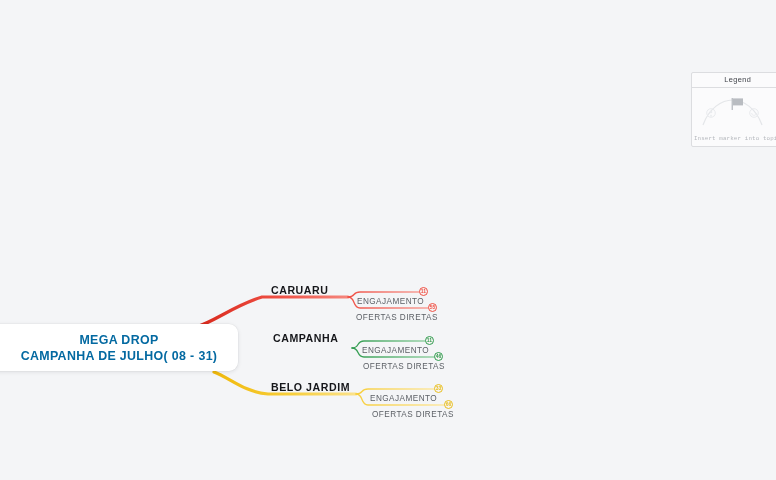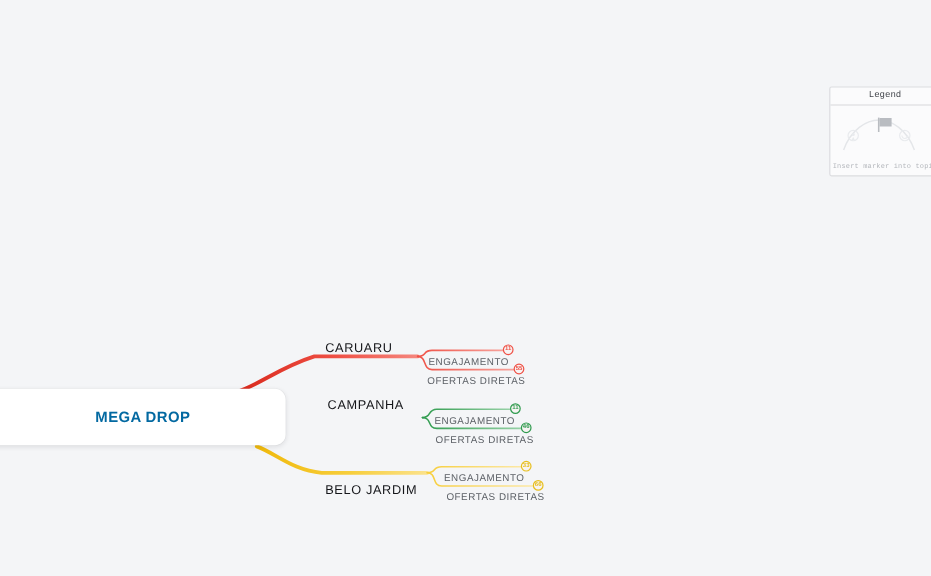--- a/index.html
+++ b/index.html
@@ -49,21 +49,21 @@
     letter-spacing: 0.35px;
     line-height: 16px;
     text-align: left;
     white-space: nowrap;
   }
 
   
   .branch-label {
     position: absolute;
     font-size: 10.6px;
-    font-weight: normal;
+    font-weight: bold;
     color: #15161a;
     letter-spacing: 0.55px;
     white-space: nowrap;
     z-index: 4;
   }
 
   
   .sub-label {
     position: absolute;
     font-size: 8.2px;
@@ -182,39 +182,40 @@
     <path d="M 352 348 C 360 348 356 341 364 341 L 428 341" fill="none" stroke="url(#gradGreenThin)" stroke-width="1.3" stroke-linecap="round"></path>
     <path d="M 352 348 C 360 348 356 357 364 357 L 437 357" fill="none" stroke="url(#gradGreenThin)" stroke-width="1.3" stroke-linecap="round"></path>
 
     <path d="M 214 372 C 230 378 244 392 268 394 L 356 394" fill="none" stroke="url(#gradYellow)" stroke-width="3.2" stroke-linecap="round"></path>
     <path d="M 356 394 C 364 394 360 389 368 389 L 437 389" fill="none" stroke="url(#gradYellowThin)" stroke-width="1.3" stroke-linecap="round"></path>
     <path d="M 356 394 C 364 394 360 405 368 405 L 447 405" fill="none" stroke="url(#gradYellowThin)" stroke-width="1.3" stroke-linecap="round"></path>
   </svg>
 
   <div id="root-topic">
     <div class="rt-line">MEGA DROP</div>
+    <div class="rt-line">CAMPANHA DE JULHO( 08 - 31)</div>
   </div>
 
   <div class="branch-label" style="left:271px; top:284px;">CARUARU</div>
 
   <div class="sub-label" style="left:357px; top:281px;">ENGAJAMENTO</div>
   <div class="marker-badge" style="left:419px; top:287px; color:#ef5045;">11</div>
 
   <div class="sub-label" style="left:356px; top:297px;">OFERTAS DIRETAS</div>
   <div class="marker-badge" style="left:428px; top:303px; color:#ef5045;">55</div>
 
   <div class="branch-label" style="left:273px; top:332px;">CAMPANHA</div>
 
   <div class="sub-label" style="left:362px; top:330px;">ENGAJAMENTO</div>
   <div class="marker-badge" style="left:425px; top:336px; color:#2f9b4e;">11</div>
 
   <div class="sub-label" style="left:363px; top:346px;">OFERTAS DIRETAS</div>
   <div class="marker-badge" style="left:434px; top:352px; color:#2f9b4e;">46</div>
 
-  <div class="branch-label" style="left:271px; top:381px;margin-top:22px;">BELO JARDIM</div>
+  <div class="branch-label" style="left:271px; top:381px;">BELO JARDIM</div>
 
   <div class="sub-label" style="left:370px; top:378px;">ENGAJAMENTO</div>
   <div class="marker-badge" style="left:434px; top:384px; color:#e7bf1f;">33</div>
 
   <div class="sub-label" style="left:372px; top:394px;">OFERTAS DIRETAS</div>
   <div class="marker-badge" style="left:444px; top:400px; color:#e7bf1f;">66</div>
 
   <div id="legend-panel">
     <div id="legend-header">Legend</div>
     <div id="legend-body">

